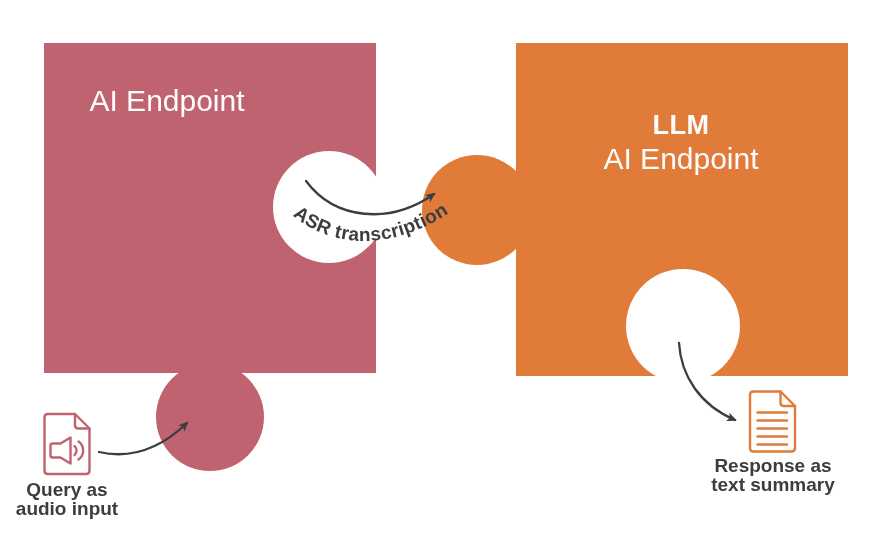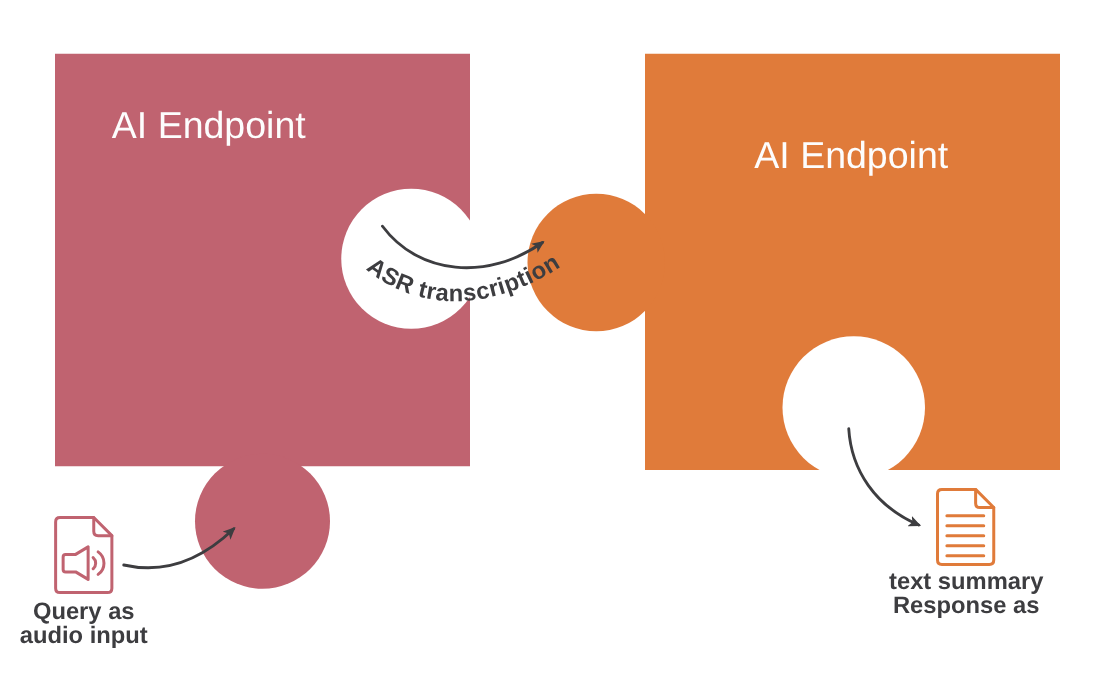--- a/index.html
+++ b/index.html
@@ -105,26 +105,27 @@
       <path d="M 780.5 391.5 L 780.5 402.5 Q 780.5 406 784 406 L 795 406"></path>
       <path d="M 757.5 412.5 L 787 412.5 M 757.5 420.5 L 787 420.5 M 757.5 428.5 L 787 428.5 M 757.5 436.5 L 787 436.5 M 757.5 444.5 L 787 444.5"></path>
     </g>
   </svg>
 
   <div class="piece-label asr-label">
     <span class="piece-subtitle">AI Endpoint</span>
   </div>
 
   <div class="piece-label llm-label">
+    <span class="piece-title">LLM</span>
     <span class="piece-subtitle">AI Endpoint</span>
   </div>
 
   <div class="caption query-caption">
     <span>Query as</span>
     <span>audio input</span>
   </div>
 
   <div class="caption response-caption">
+    <span>Response as</span>
     <span>text summary</span>
-    <span>Response as</span>
   </div>
 
 </div>
 
 </body></html>

